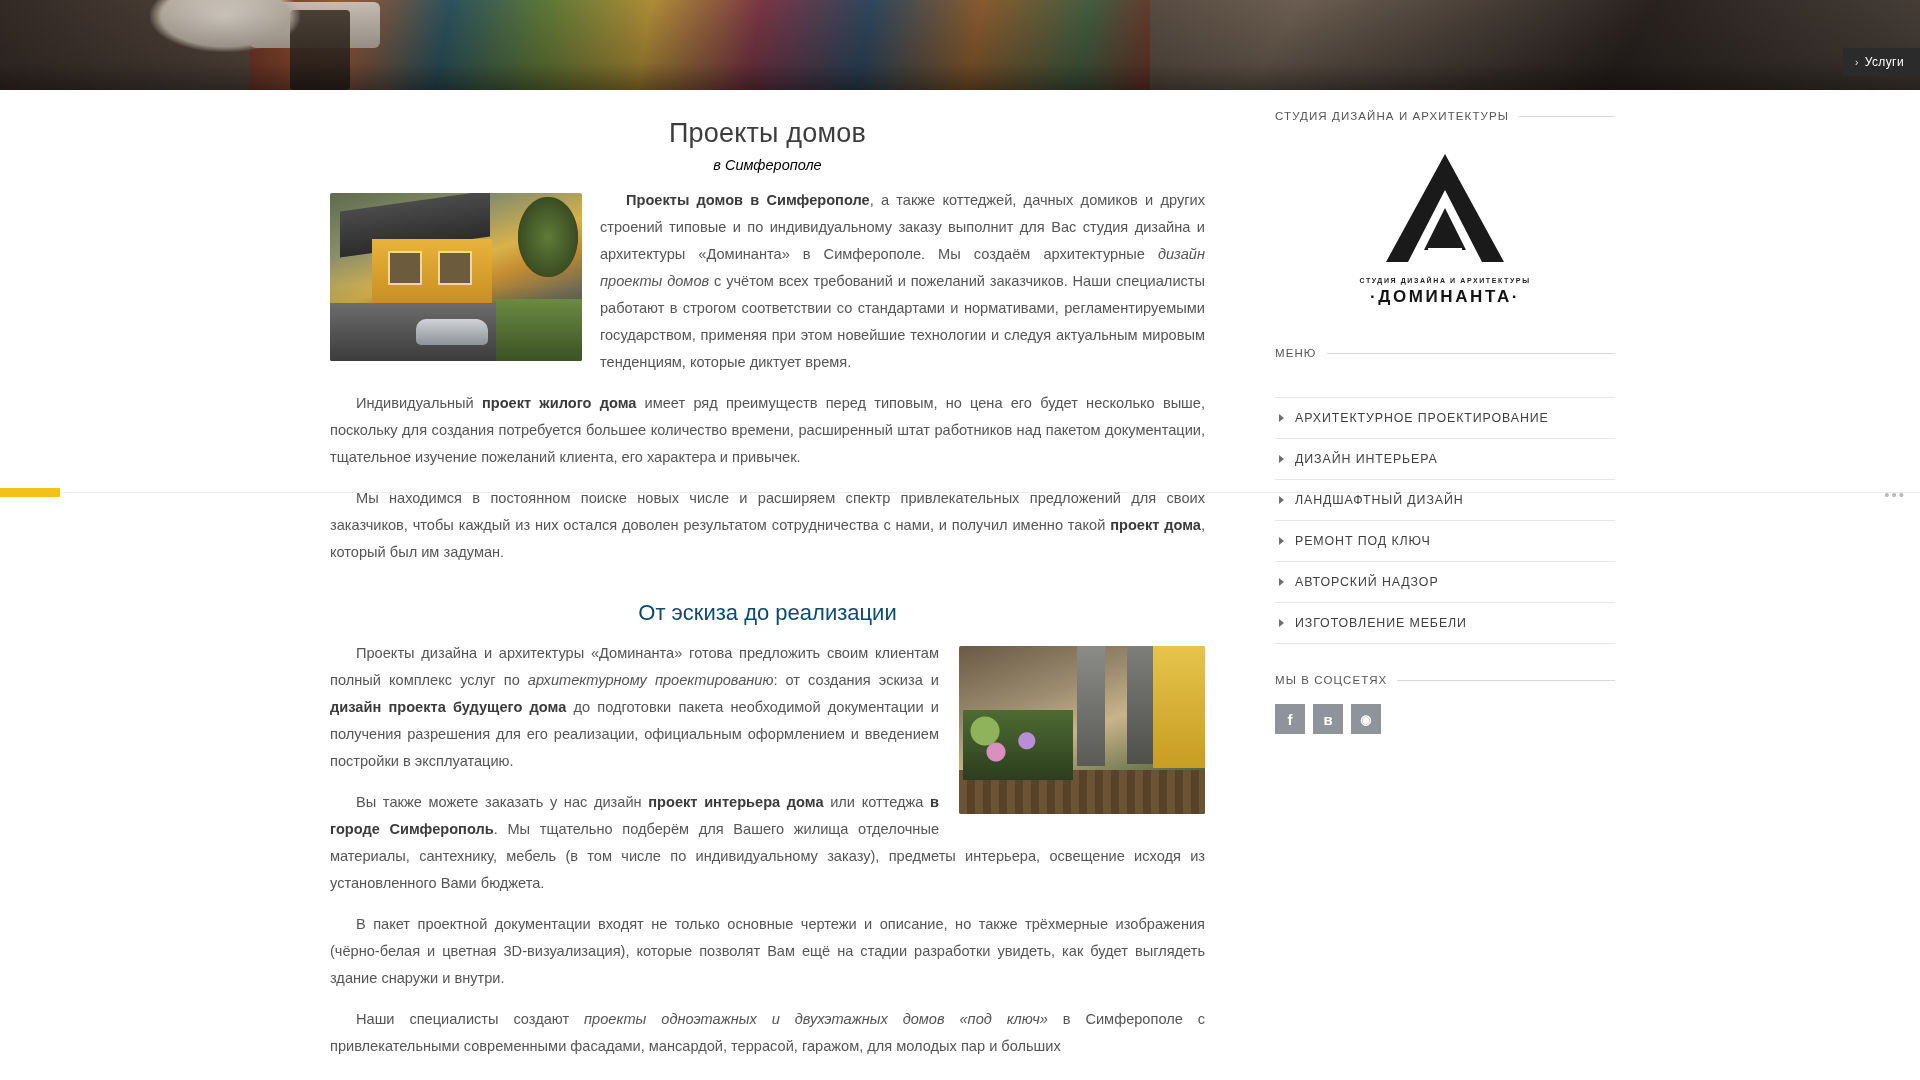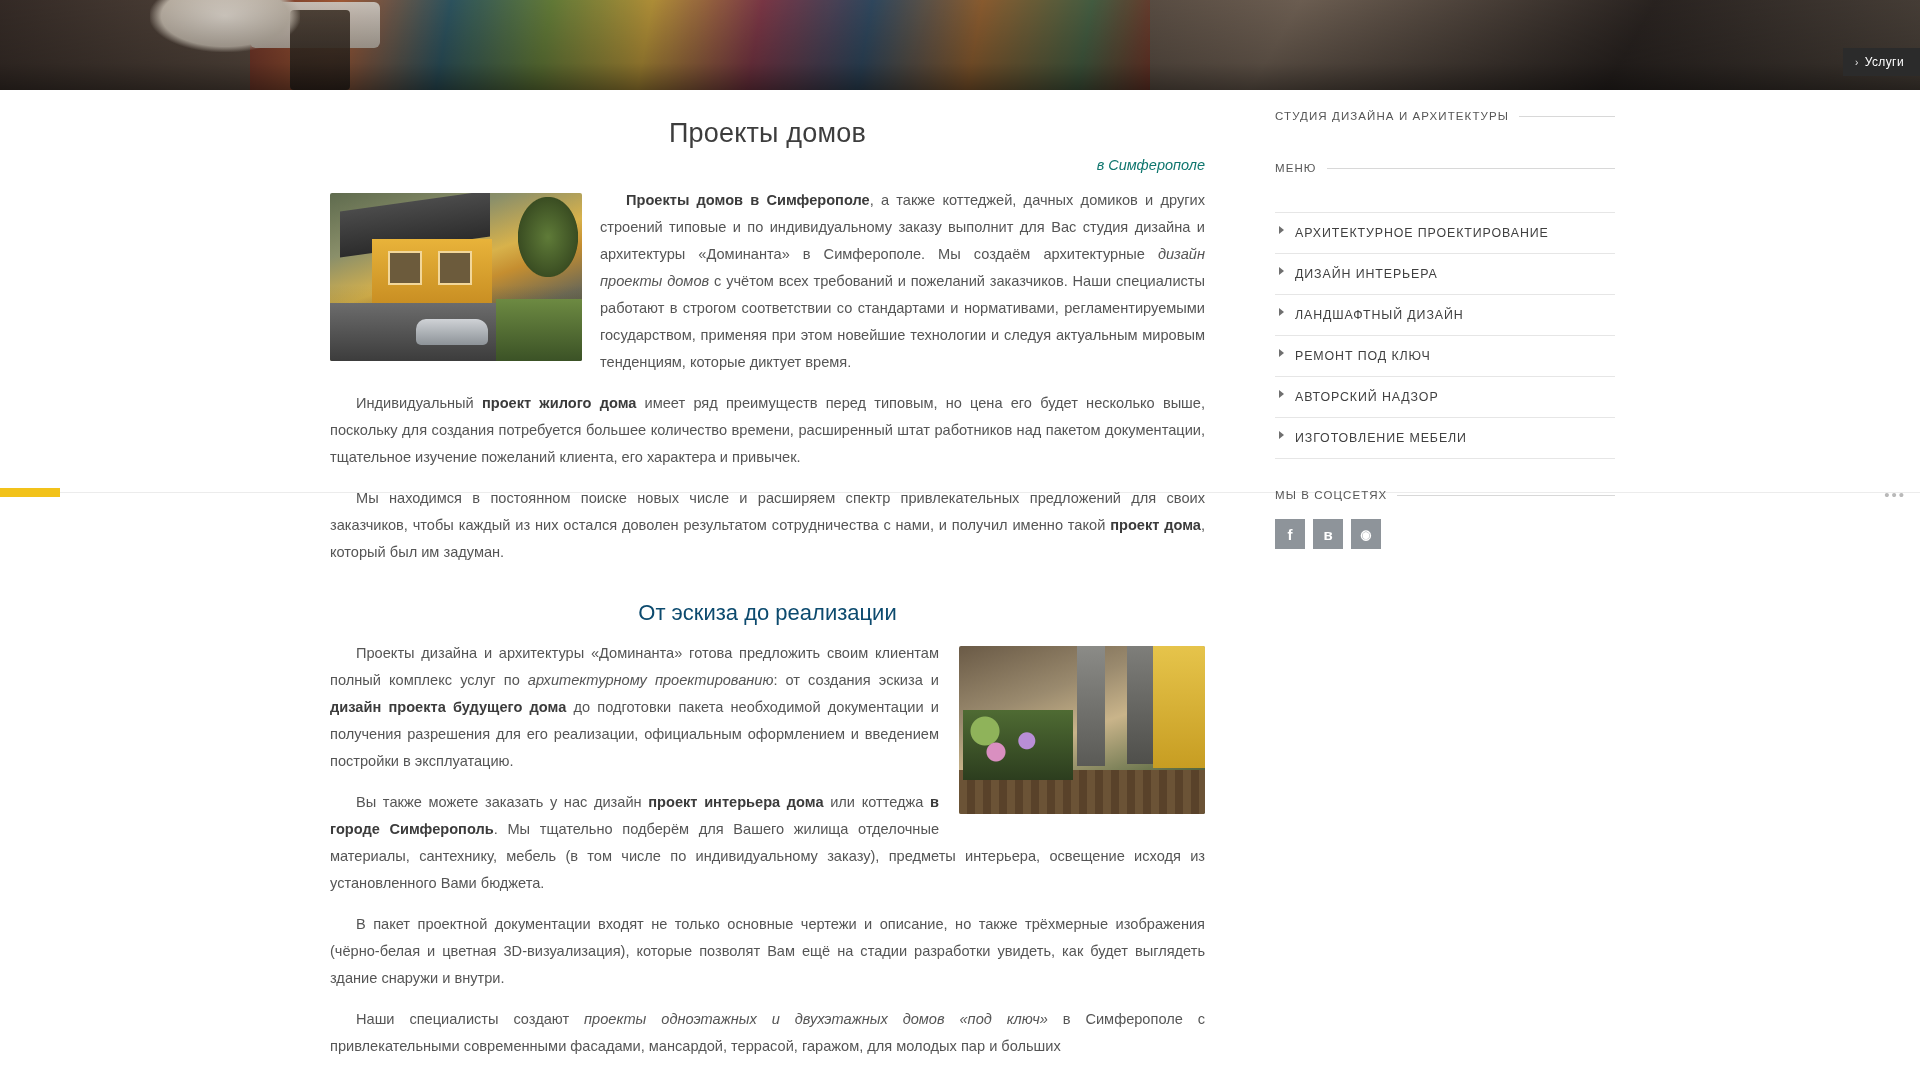--- a/index.html
+++ b/index.html
@@ -89,24 +89,24 @@
   }
   .article h1 {
     margin: 0;
     text-align: center;
     font-weight: 400;
     font-size: 27px;
     color: #3d3d3d;
     letter-spacing: .2px;
   }
   .subtitle {
-    text-align: right;
+    text-align: center;
     font-style: italic;
     font-size: 14.5px;
-    color: #0f766e;
+    color: #000000;
     margin-top: 8px;
   }
   .article h2 {
     margin: 34px 0 0 0;
     text-align: center;
     font-weight: 400;
     font-size: 22px;
     color: #0c4a6e;
   }
   p.body {
@@ -221,21 +221,21 @@
   .logo {
     margin: 28px auto 0 auto;
     width: 235px; text-align: center;
   }
   .logo svg { display: block; margin: 0 auto; }
   .logo .l1 { font-size: 7px; letter-spacing: 1.6px; color:#222; margin-top: 7px; font-weight: 700;}
   .logo .l2 { font-size: 17px; letter-spacing: 2.6px; color:#141414; font-weight: 700; margin-top: 3px;}
 
   .menu { margin-top: 38px; }
   .menu-item {
-    display: flex; gap: 11px;
+    display: flex; align-items: center; gap: 11px;
     padding: 13px 2px 13px 4px;
     border-bottom: 1px solid #e6e6e6;
     font-size: 12.4px;
     letter-spacing: .9px;
     color: #3f3f3f;
     cursor: pointer;
   }
   .menu-item .tri {
     width: 0; height: 0;
     border-left: 5px solid #6f6f6f;
@@ -331,20 +331,30 @@
     </p>
   </div>
 
   <div class="sidebar">
 
     <div class="side-head">
       <span class="txt">СТУДИЯ ДИЗАЙНА И АРХИТЕКТУРЫ</span>
       <span class="line"></span>
     </div>
 
+    <div class="logo">
+      <svg width="150" height="120" viewBox="0 0 150 120">
+        <polygon points="75,4 134,112 112,112 75,40 38,112 16,112" fill="#1a1a1a"></polygon>
+        <polygon points="75,46 104,104 46,104" fill="#ffffff"></polygon>
+        <polygon points="75,58 96,100 54,100" fill="#1a1a1a"></polygon>
+        <rect x="58" y="98" width="34" height="8" fill="#ffffff"></rect>
+      </svg>
+      <div class="l1">СТУДИЯ ДИЗАЙНА И АРХИТЕКТУРЫ</div>
+      <div class="l2">·ДОМИНАНТА·</div>
+    </div>
 
     <div class="side-head" style="margin-top:40px;justify-content:space-between;">
       <span class="txt">МЕНЮ</span>
       <span class="line"></span>
     </div>
 
     <div class="menu">
       <div class="menu-item">
         <span class="tri"></span>
         <span>АРХИТЕКТУРНОЕ ПРОЕКТИРОВАНИЕ</span>

